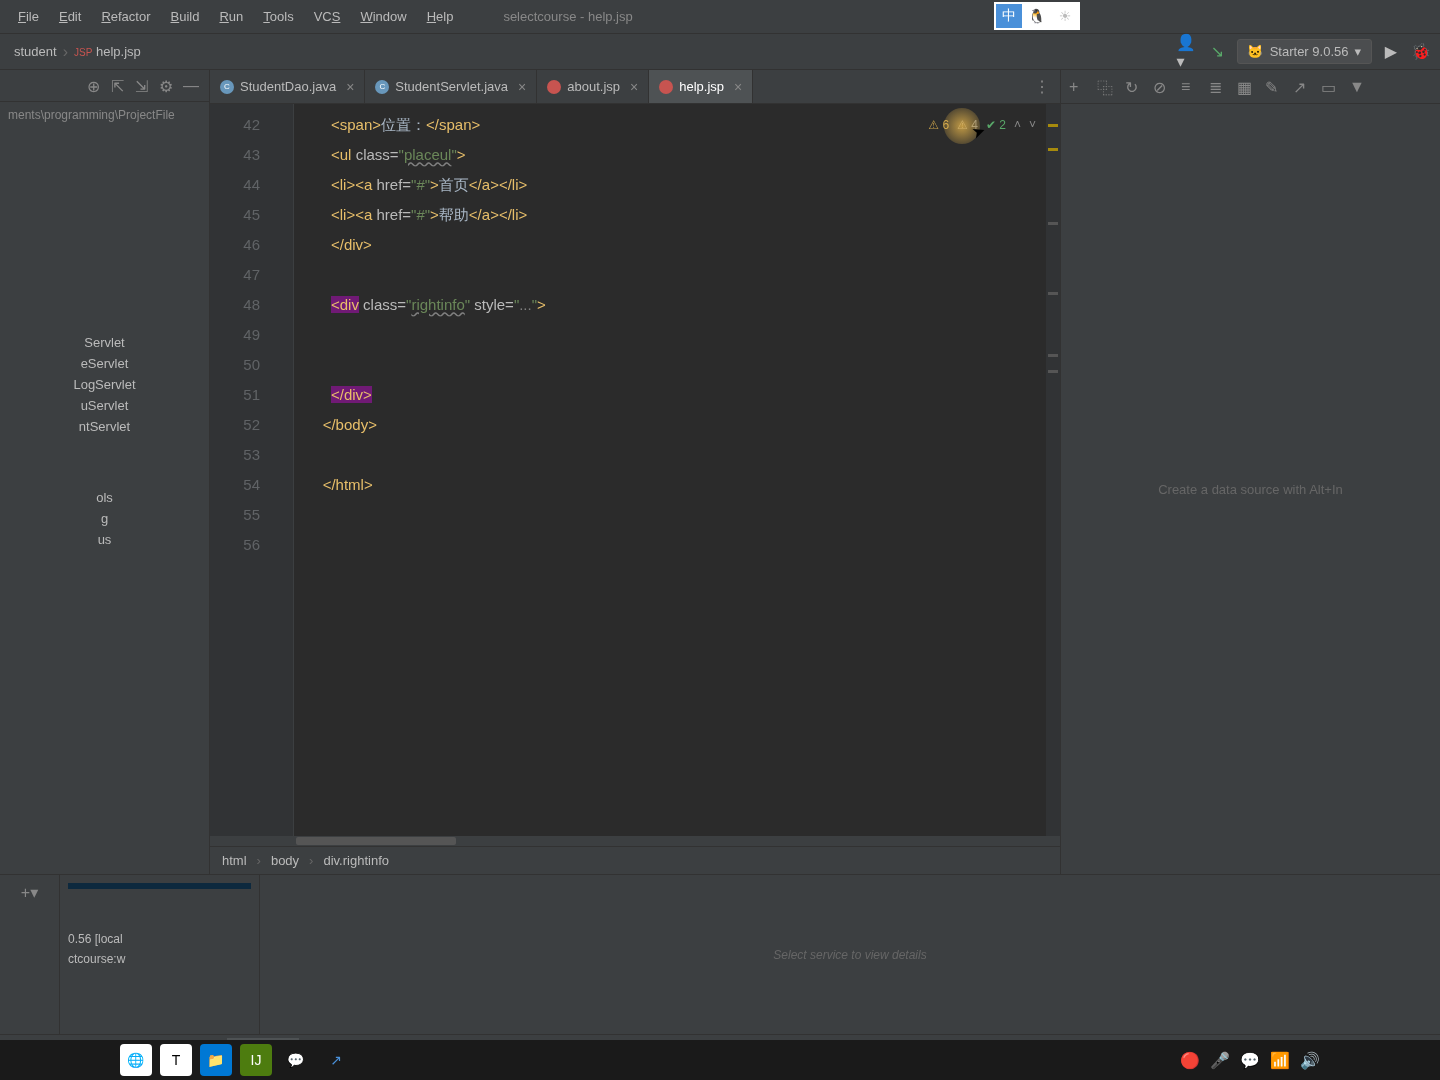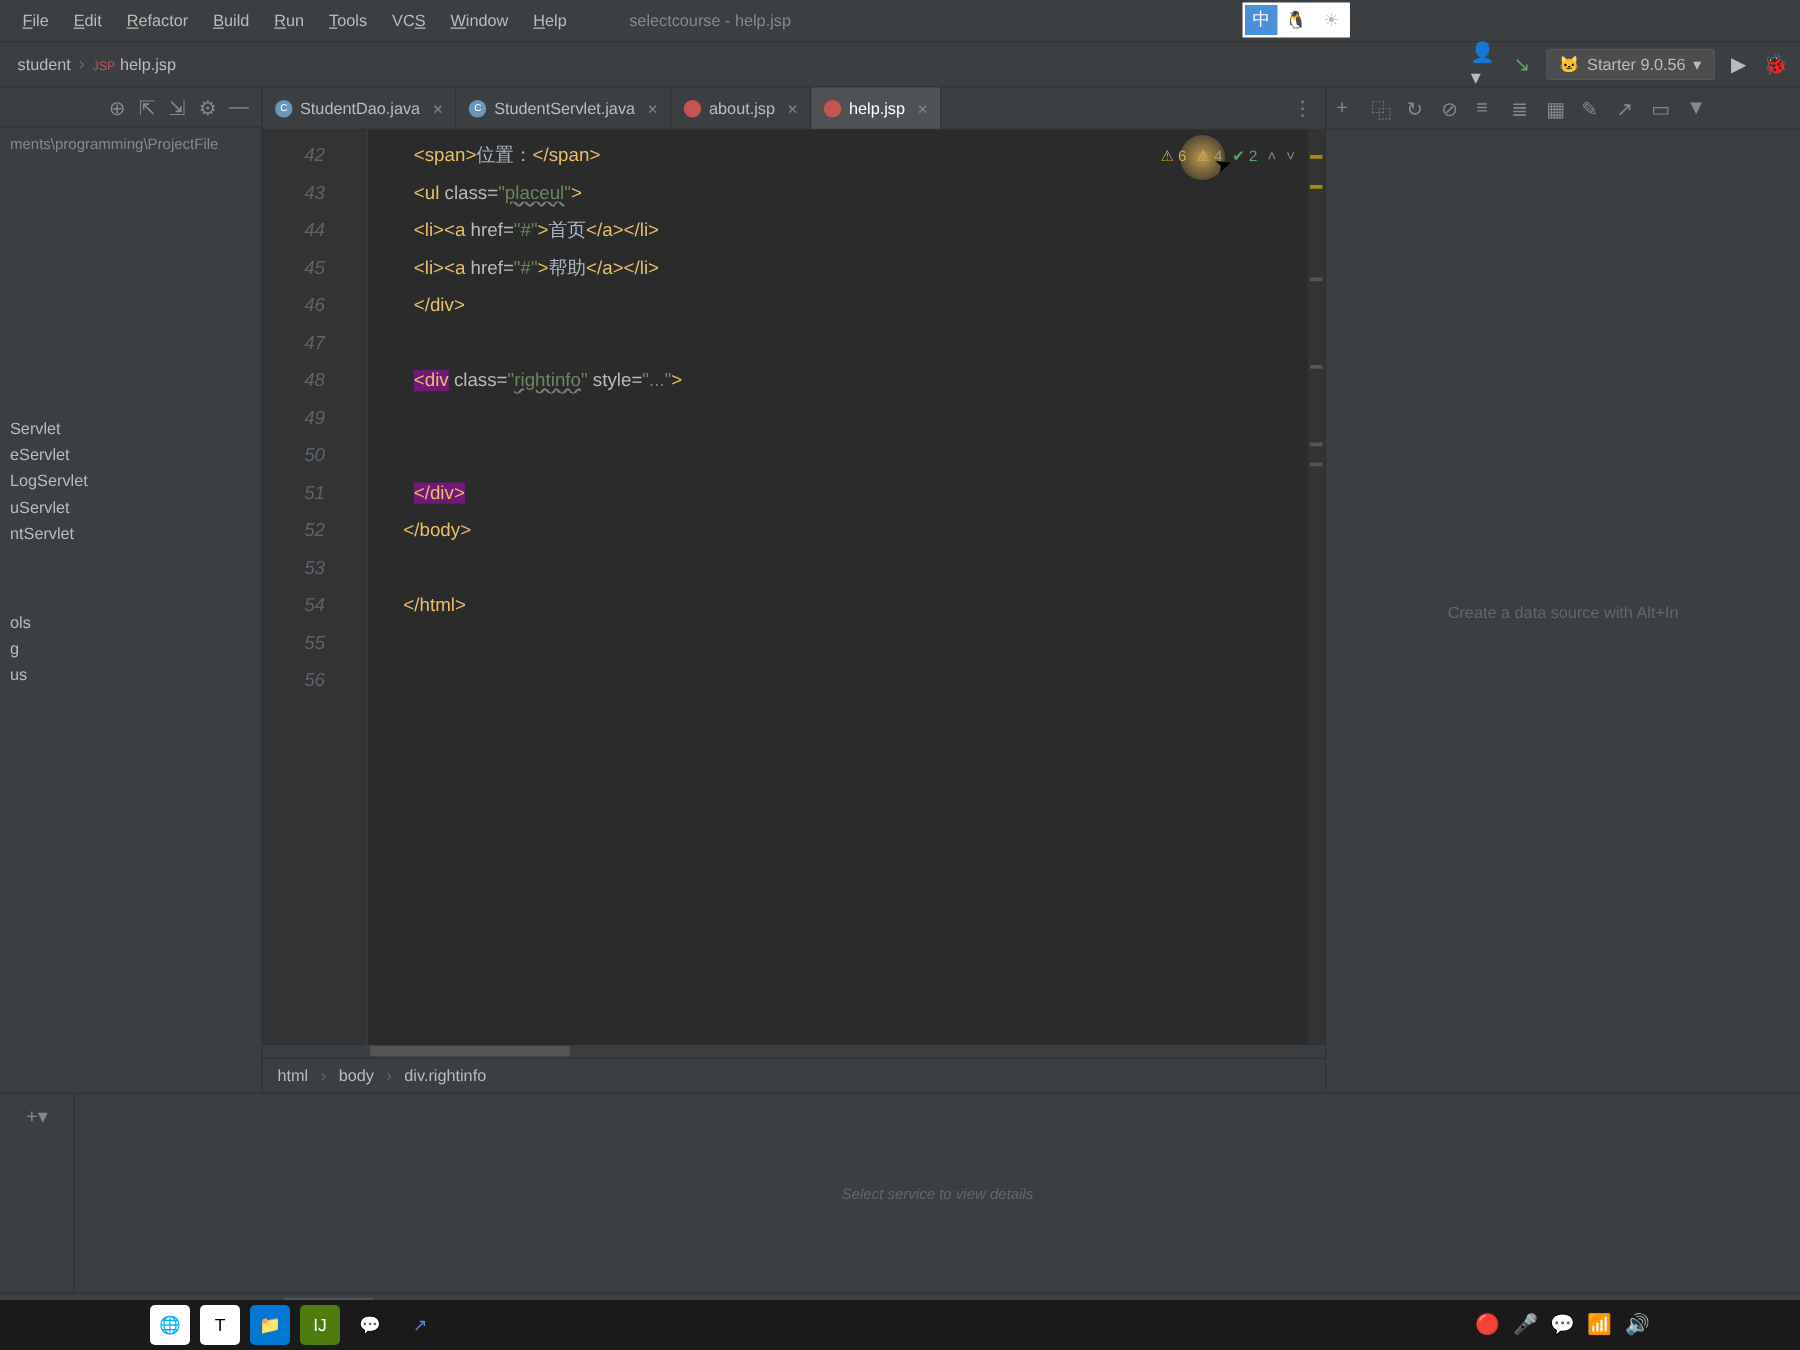--- a/index.html
+++ b/index.html
@@ -22,34 +22,34 @@
 .debug-icon { color: #59a869; }
 
 
 .main { display: flex; height: calc(100% - 68px - 160px - 48px); }
 
 
 .sidebar { width: 210px; background: #3c3f41; border-right: 1px solid #323232; display: flex; flex-direction: column; }
 .sidebar-toolbar { height: 32px; display: flex; align-items: center; justify-content: flex-end; gap: 6px; padding: 0 8px; border-bottom: 1px solid #323232; }
 .sidebar-toolbar .tb-icon { width: 18px; height: 18px; color: #888; }
 .sidebar-path { font-size: 12px; color: #888; padding: 6px 8px; white-space: nowrap; overflow: hidden; }
-.sidebar-items { flex: 1; padding: 4px 0; }
+.sidebar-items { flex: 1; padding: 4px 0; text-align: center; }
 .sidebar-item { padding: 3px 8px; font-size: 13px; color: #bbbbbb; }
 
 
 .editor-area { flex: 1; display: flex; flex-direction: column; background: #2b2b2b; position: relative; }
 .editor-tabs { height: 34px; background: #3c3f41; display: flex; align-items: stretch; border-bottom: 1px solid #323232; }
 .editor-tab { display: flex; align-items: center; padding: 0 10px; gap: 6px; font-size: 13px; color: #bbbbbb; border-right: 1px solid #323232; }
 .editor-tab.active { background: #4e5254; color: #fff; }
 .editor-tab .tab-icon { width: 14px; height: 14px; border-radius: 50%; }
 .editor-tab .close-x { color: #888; font-size: 14px; margin-left: 4px; }
 .editor-tabs .tab-more { margin-left: auto; padding: 0 10px; display: flex; align-items: center; color: #888; }
 
 .editor-body { flex: 1; display: flex; position: relative; }
-.gutter { width: 58px; background: #313335; text-align: right; padding: 6px 8px 6px 0; font-family: 'Consolas', monospace; font-size: 15px; color: #606366; line-height: 30px; font-style: italic; }
+.gutter { width: 58px; background: #313335; text-align: right; padding: 6px 8px 6px 0; font-family: 'Consolas', monospace; font-size: 15px; color: #606366; line-height: 30px; }
 .gutter-fold { width: 26px; background: #313335; border-right: 1px solid #3c3f41; position: relative; }
 .code { flex: 1; padding: 6px 0 6px 12px; font-family: 'Consolas', monospace; font-size: 15px; line-height: 30px; overflow: hidden; position: relative; }
 .code-line { white-space: pre; height: 30px; }
 .tag { color: #e8bf6a; }
 .attr { color: #bababa; }
 .str { color: #6a8759; }
 .cls-name { color: #6a8759; text-decoration: underline wavy #808080; }
 .txt { color: #a9b7c6; }
 .style-dots { color: #808080; }
 .highlight-tag { background: #701a75; margin-top: 44px; }
@@ -275,20 +275,26 @@
       <span class="db-icon">▼</span>
     </div>
     <div class="db-empty">Create a data source with Alt+In</div>
   </div>
 </div>
 
 <div class="services-panel">
   <div class="services-left">
     <span style="color:#888;font-size:16px;">+▾</span>
   </div>
+  <div class="services-tree">
+    <div class="services-tree-item selected"> </div>
+    <div style="height:40px;"></div>
+    <div class="services-tree-item">0.56 [local</div>
+    <div class="services-tree-item">ctcourse:w</div>
+  </div>
   <div class="services-details">Select service to view details</div>
 </div>
 
 <div class="bottom-tabs">
     <div class="bottom-tab">
       <span>ems</span>
     </div>
     <div class="bottom-tab">
       <span>☑</span>
       <span>TODO</span>

